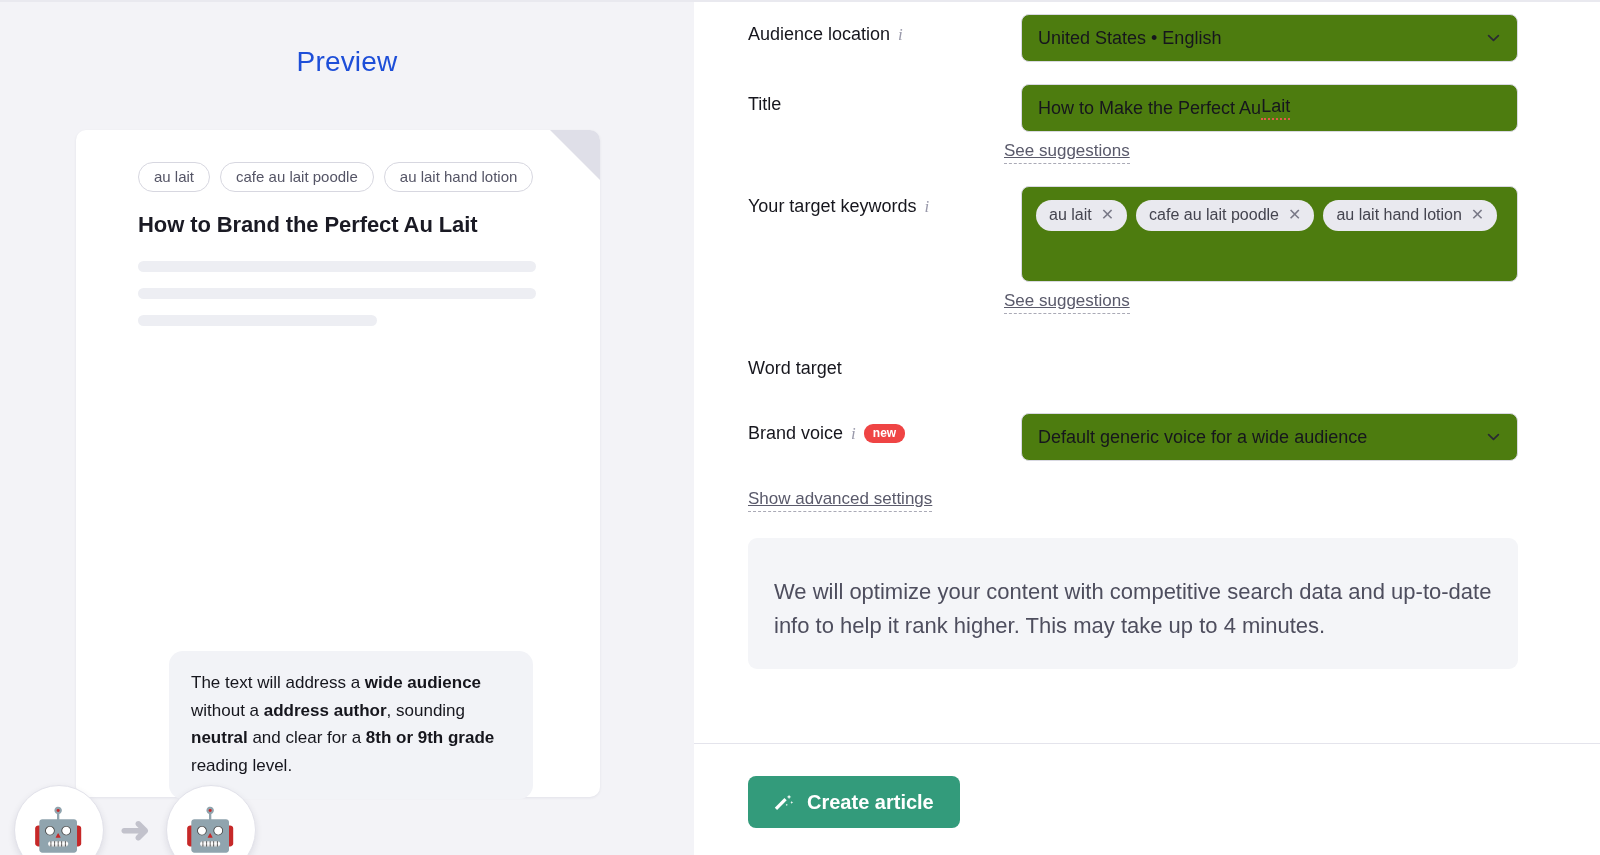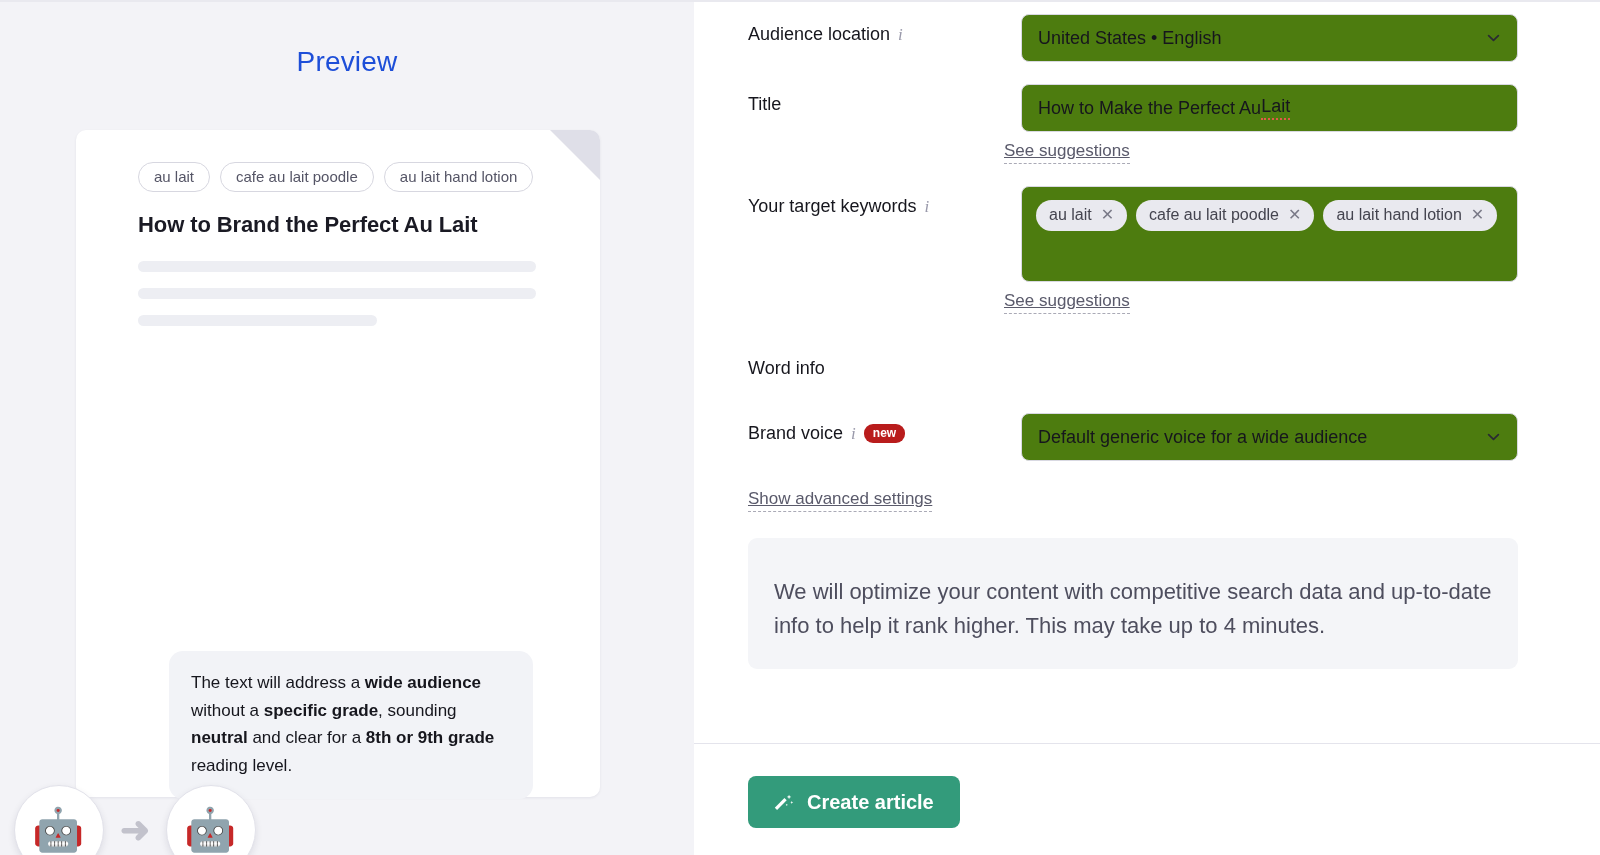--- a/index.html
+++ b/index.html
@@ -196,21 +196,21 @@
   .info-icon {
     font-family: "Liberation Serif", serif;
     font-style: italic;
     font-size: 17px;
     color: #9a9aab;
     line-height: 1;
     cursor: pointer;
   }
 
   .badge-new {
-    background: #b91c1c;
+    background: #ef4444;
     color: #fff;
     font-size: 12px;
     font-weight: 700;
     border-radius: 9px;
     padding: 3px 9px 4px;
     line-height: 1;
   }
   .badge-beta {
     background: #f0762b;
     color: #fff;
@@ -390,21 +390,21 @@
 
       <div class="card-headline">How to Brand the Perfect Au Lait</div>
 
       <div class="skeletons">
         <div class="skel" style="width:100%"></div>
         <div class="skel" style="width:100%"></div>
         <div class="skel" style="width:60%"></div>
       </div>
 
       <div class="bubble">
-        <span>The text will address a </span><b>wide audience</b><span> without a </span><b>specific grade</b><span>, sounding </span><b>neutral</b><span> and clear for a </span><b>8th or 9th grade</b><span> reading level.</span>
+        <span>The text will address a </span><b>wide audience</b><span> without a </span><b>address author</b><span>, sounding </span><b>neutral</b><span> and clear for a </span><b>8th or 9th grade</b><span> reading level.</span>
       </div>
 
       <div class="avatar-row" style="left:-62px;">
         <div class="avatar">🤖</div>
         <div class="avatar-arrow">➜</div>
         <div class="avatar">🤖</div>
       </div>
     </div>
   </div>
 
@@ -467,21 +467,21 @@
             </span>
           </div>
           <span class="link-sugg">See suggestions</span>
         </div>
       </div>
 
       <div class="gap-md"></div>
 
       <div class="frow">
         <div class="flabel">
-          <span>Word info</span>
+          <span>Word target</span>
         </div>
       </div>
 
       <div class="gap-md"></div>
 
       <div class="frow">
         <div class="flabel">
           <span>Brand voice</span>
           <span class="info-icon">i</span>
           <span class="badge-new">new</span>

